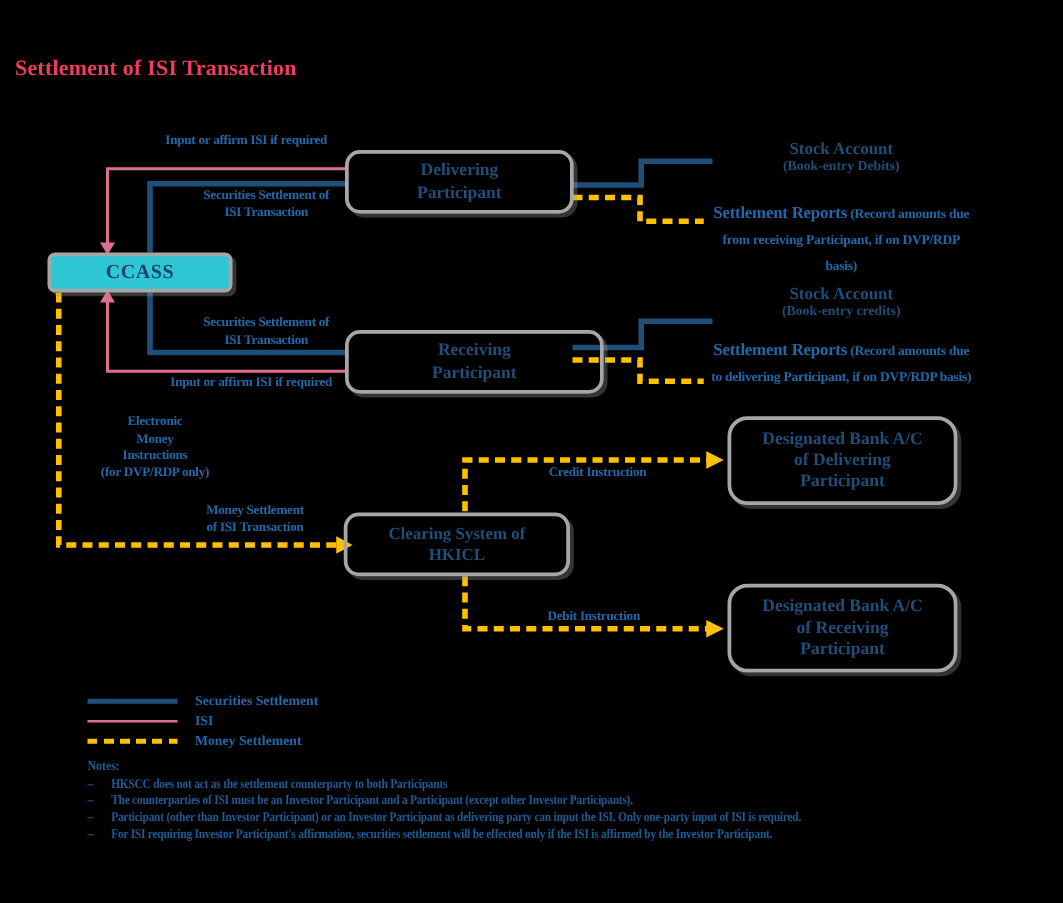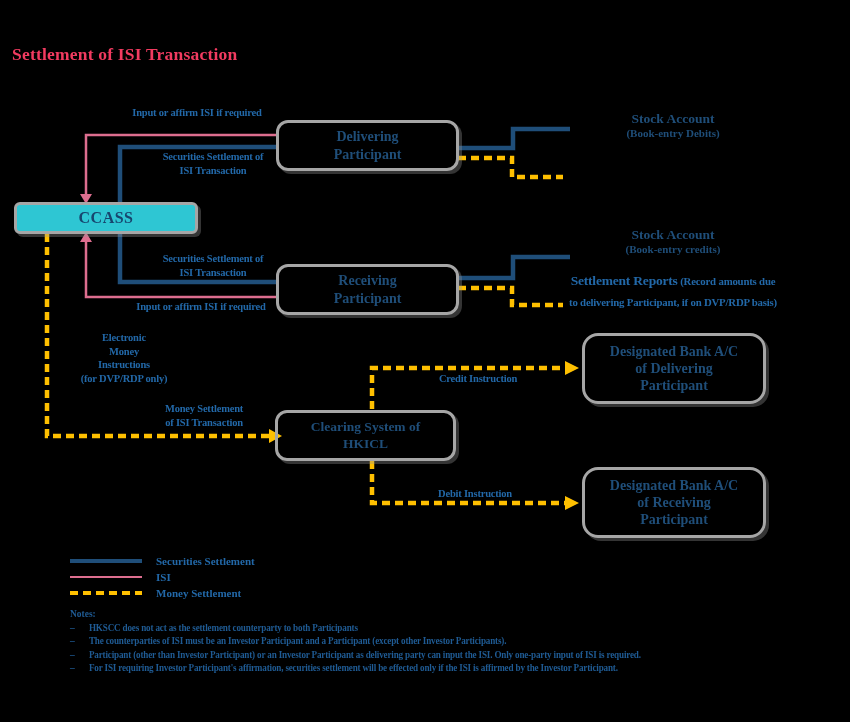--- a/index.html
+++ b/index.html
@@ -67,24 +67,24 @@
     <path d="M47 234 L47 436 L270 436" stroke="#FFC000" stroke-width="4.5" stroke-dasharray="8 5" fill="none"></path>
     <polygon points="269,429 269,443 282,436" fill="#FFC000"></polygon>
     <path d="M372 409 L372 368 L566 368" stroke="#FFC000" stroke-width="4.5" stroke-dasharray="8 5" fill="none"></path>
     <polygon points="565,361 565,375 579,368" fill="#FFC000"></polygon>
     <path d="M372 461 L372 503 L566 503" stroke="#FFC000" stroke-width="4.5" stroke-dasharray="8 5" fill="none"></path>
     <polygon points="565,496 565,510 579,503" fill="#FFC000"></polygon>
   </svg>
 
   <div class="abs title">Settlement of ISI  Transaction</div>
 
-  <div class="abs node ccass" style="left:14px;top:202px;width:184px;height:32px;">CCASS</div>
+  <div class="abs node ccass" style="left:38px;top:202px;width:148px;height:32px;">CCASS</div>
   <div class="abs node" style="left:276px;top:120px;width:183px;height:51px;">Delivering
 Participant</div>
-  <div class="abs node" style="left:276px;top:264px;width:183px;height:51px;">Receiving
+  <div class="abs node" style="left:276px;top:264px;width:207px;height:51px;">Receiving
 Participant</div>
   <div class="abs node" style="left:275px;top:410px;width:181px;height:51px;font-size:13.5px;">Clearing System of
 HKICL</div>
   <div class="abs node" style="left:582px;top:333px;width:184px;height:71px;border-radius:16px;">Designated Bank A/C
 of Delivering
 Participant</div>
   <div class="abs node" style="left:582px;top:467px;width:184px;height:71px;border-radius:16px;">Designated Bank A/C
 of Receiving
 Participant</div>
 
@@ -99,20 +99,23 @@
 Instructions
 (for DVP/RDP only)</div>
   <div class="abs lbl" style="left:188px;top:402px;">Money Settlement
 of ISI Transaction</div>
   <div class="abs lbl" style="left:462px;top:372px;">Credit Instruction</div>
   <div class="abs lbl" style="left:459px;top:487px;">Debit Instruction</div>
 
   <div class="abs outcome" style="left:568px;top:111px;">
     <div class="big">Stock Account</div>
     <div class="sub">(Book-entry Debits)</div>
+  </div>
+  <div class="abs reports" style="left:568px;top:160px;">
+    <span class="head">Settlement Reports</span><span class="rest"> (Record amounts due from receiving Participant, if on DVP/RDP basis)</span>
   </div>
   <div class="abs outcome" style="left:568px;top:227px;">
     <div class="big">Stock Account</div>
     <div class="sub">(Book-entry credits)</div>
   </div>
   <div class="abs reports" style="left:568px;top:270px;">
     <span class="head">Settlement Reports</span><span class="rest"> (Record amounts due to delivering Participant, if on DVP/RDP basis)</span>
   </div>
 
   <div class="abs legend">

